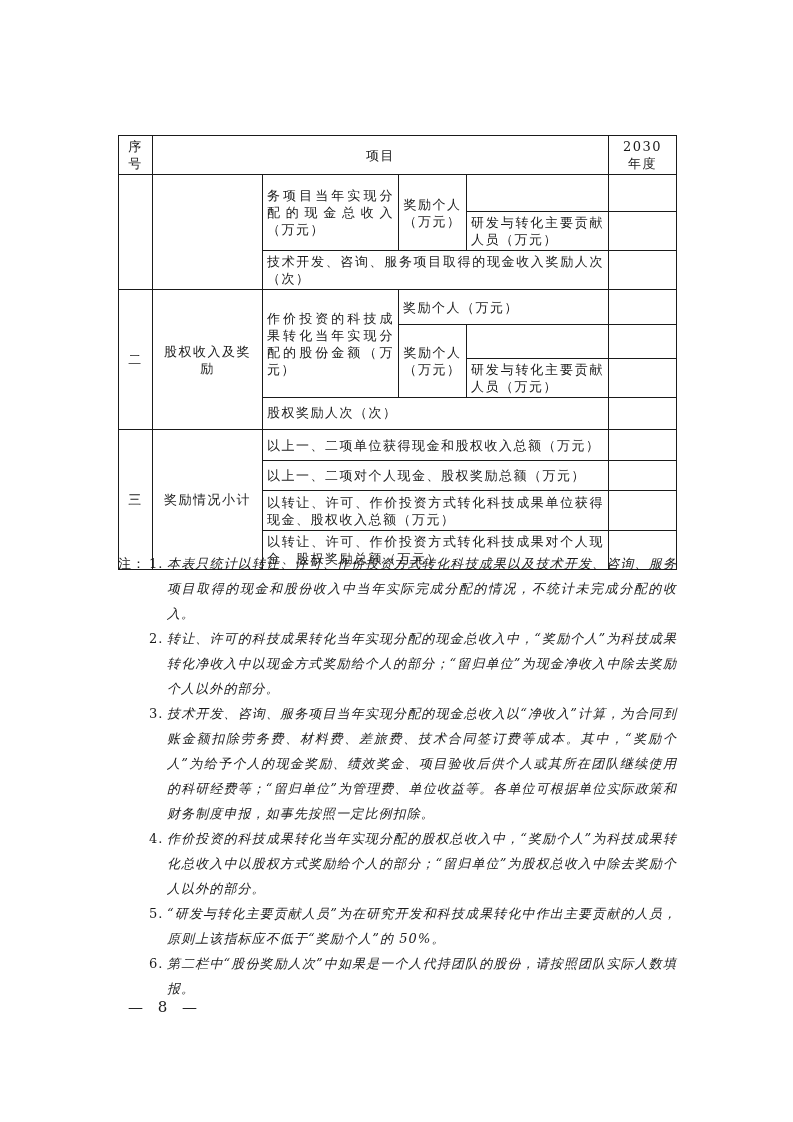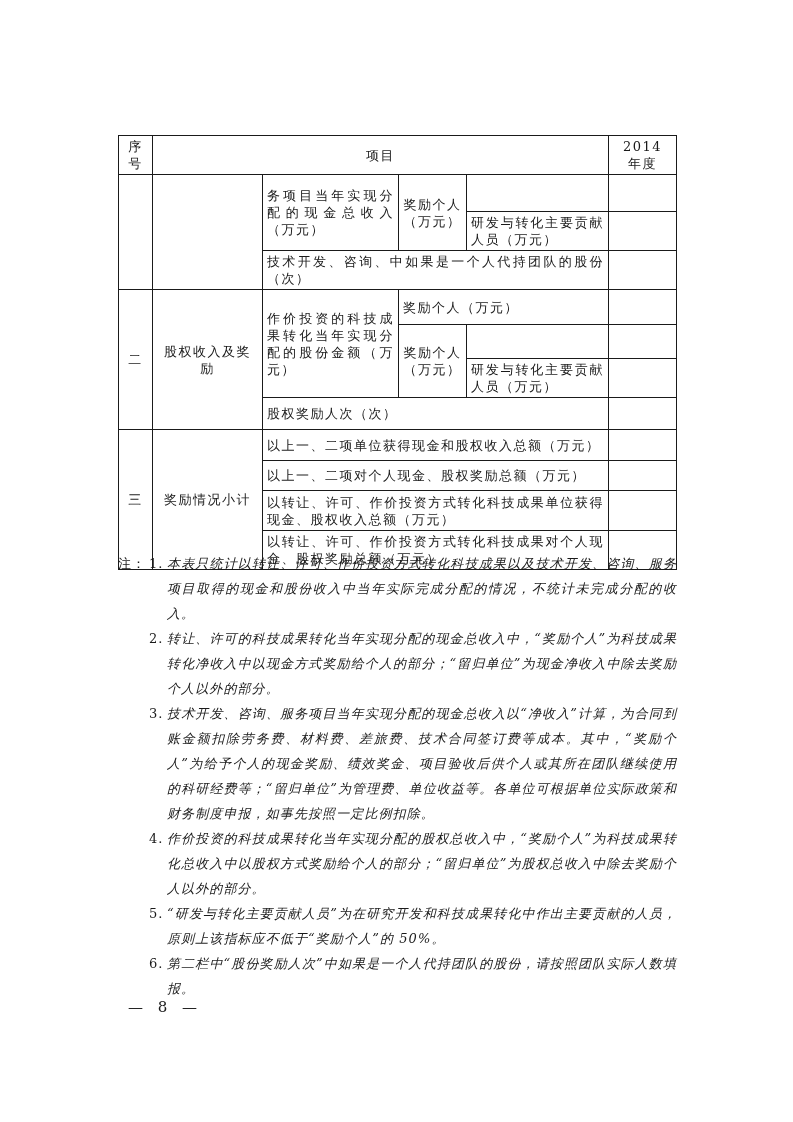--- a/index.html
+++ b/index.html
@@ -16,21 +16,21 @@
   }
   table.report td{
     border:1px solid #1a1a1a;
     font-size:13px;line-height:17px;letter-spacing:1.5px;
     padding:2px 4px;vertical-align:middle;
     overflow:hidden;
   }
   td.c{text-align:center;}
   td.j{text-align:justify;margin-left:44px;}
   tr.h35{height:35px;} tr.h37{height:37px;} tr.h31{height:31px;}
-  tr.h29{height:29px;} tr.h34{height:34px;} tr.h32{height:32px;}
+  tr.h29{height:29px;} tr.h34{height:34px;} tr.h32{height:32px;font-family:Liberation Mono, monospace;}
   tr.h30{height:30px;padding-left:16px;} tr.h40{height:40px;} tr.h39{height:39px;}
   
   .notes{
     position:absolute;left:118px;top:551px;width:559px;
     font-size:13px;line-height:25px;letter-spacing:1.1px;
   }
   .note-row{display:flex;align-items:flex-start;}
   .note-prefix{flex:none;width:31px;}
   .note-num{flex:none;width:18px;}
   .note-text{flex:1;margin:0;text-align:justify;font-style:italic;}
@@ -50,37 +50,37 @@
       <col style="width:136px">
     <col style="width:68px">
       <col style="width:142px">
       <col style="width:68px">
   </colgroup>
 
   <tbody>
       <tr class="h35">
     <td class="c">序号</td>
     <td class="c" colspan="4">项目</td>
-    <td class="c">2014 年度</td>
+    <td class="c">2030 年度</td>
   </tr>
 
   <tr class="h37">
     <td rowspan="3"></td>
     <td rowspan="3"></td>
     <td rowspan="2" class="j">务项目当年实现分配的现金总收入（万元）</td>
     <td rowspan="2" class="c">奖励个人（万元）</td>
     <td></td>
     <td></td>
   </tr>
   <tr class="h31">
     <td class="j">研发与转化主要贡献人员（万元）</td>
     <td></td>
   </tr>
   <tr class="h29">
-    <td colspan="3" class="j">技术开发、咨询、中如果是一个人代持团队的股份（次）</td>
+    <td colspan="3" class="j">技术开发、咨询、服务项目取得的现金收入奖励人次（次）</td>
     <td></td>
   </tr>
 
   <tr class="h35">
     <td rowspan="4" class="c">二</td>
     <td rowspan="4" class="c">股权收入及奖励</td>
     <td rowspan="3" class="j">作价投资的科技成果转化当年实现分配的股份金额（万元）</td>
     <td colspan="2">奖励个人（万元）</td>
     <td></td>
   </tr>

